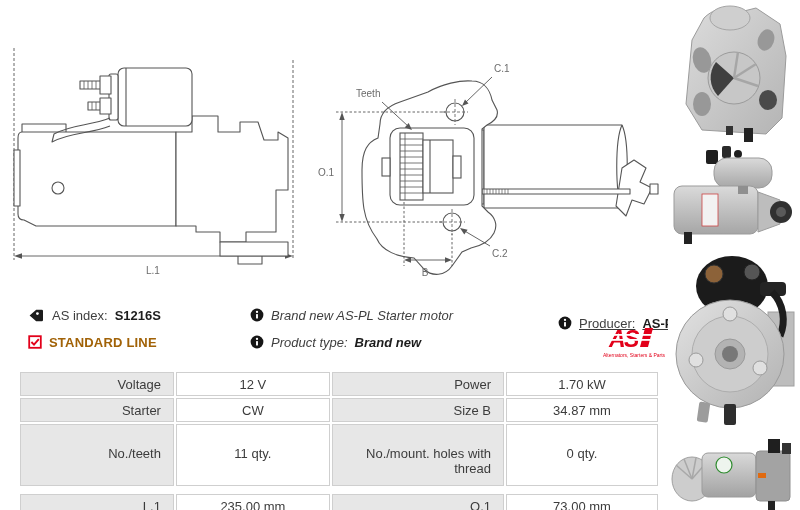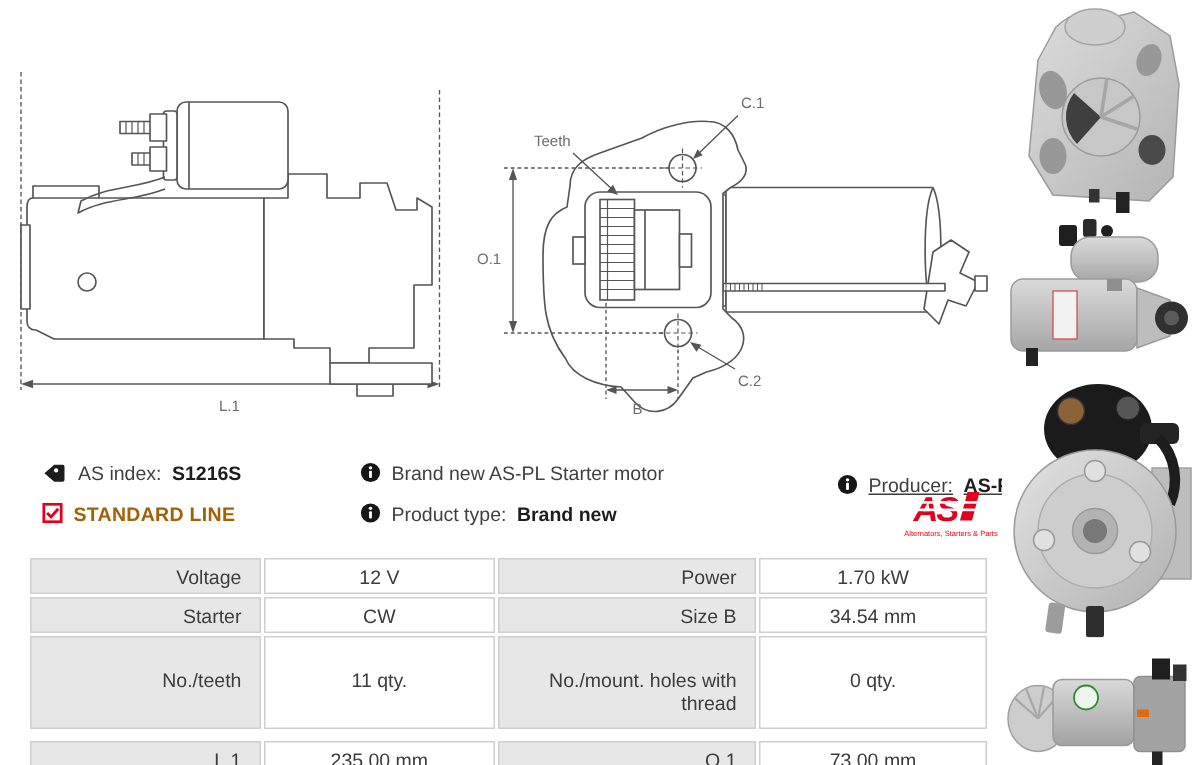--- a/index.html
+++ b/index.html
@@ -163,21 +163,21 @@
     </div>
     <div class="info-line">
       <svg class="ico" width="14" height="14" viewBox="0 0 14 14">
         <rect x="1.2" y="1.2" width="11.6" height="11.6" fill="none" stroke="#e2001a" stroke-width="1.8"></rect>
         <path d="M3.4,7 L6,9.6 L10.8,4.2" fill="none" stroke="#e2001a" stroke-width="1.9"></path>
       </svg>
       <span class="std-line">STANDARD LINE</span>
     </div>
   </div>
 
-  <div class="abs" style="left:240px;top:308px;">
+  <div class="abs" style="left:250px;top:308px;font-style:italic;">
     <div class="info-line">
       <svg class="ico" width="14" height="14" viewBox="0 0 14 14">
         <circle cx="7" cy="7" r="6.4" fill="#161616"></circle>
         <circle cx="7" cy="3.9" r="1.15" fill="#fff"></circle>
         <rect x="6.05" y="5.9" width="1.9" height="4.7" rx="0.6" fill="#fff"></rect>
       </svg>
       <span>Brand new AS-PL Starter motor</span>
     </div>
     <div class="info-line">
       <svg class="ico" width="14" height="14" viewBox="0 0 14 14">
@@ -224,21 +224,21 @@
           <tr class="r1">
         <td class="lbl">Voltage</td>
         <td class="val">12 V</td>
         <td class="lbl">Power</td>
         <td class="val">1.70 kW</td>
       </tr>
       <tr class="r1">
         <td class="lbl">Starter</td>
         <td class="val">CW</td>
         <td class="lbl">Size B</td>
-        <td class="val">34.54 mm</td>
+        <td class="val">34.87 mm</td>
       </tr>
       <tr class="tall">
         <td class="lbl">No./teeth</td>
         <td class="val">11 qty.</td>
         <td class="lbl">No./mount. holes with thread</td>
         <td class="val">0 qty.</td>
       </tr>
     </tbody>
       </table>
     <table class="spec-t g2">

